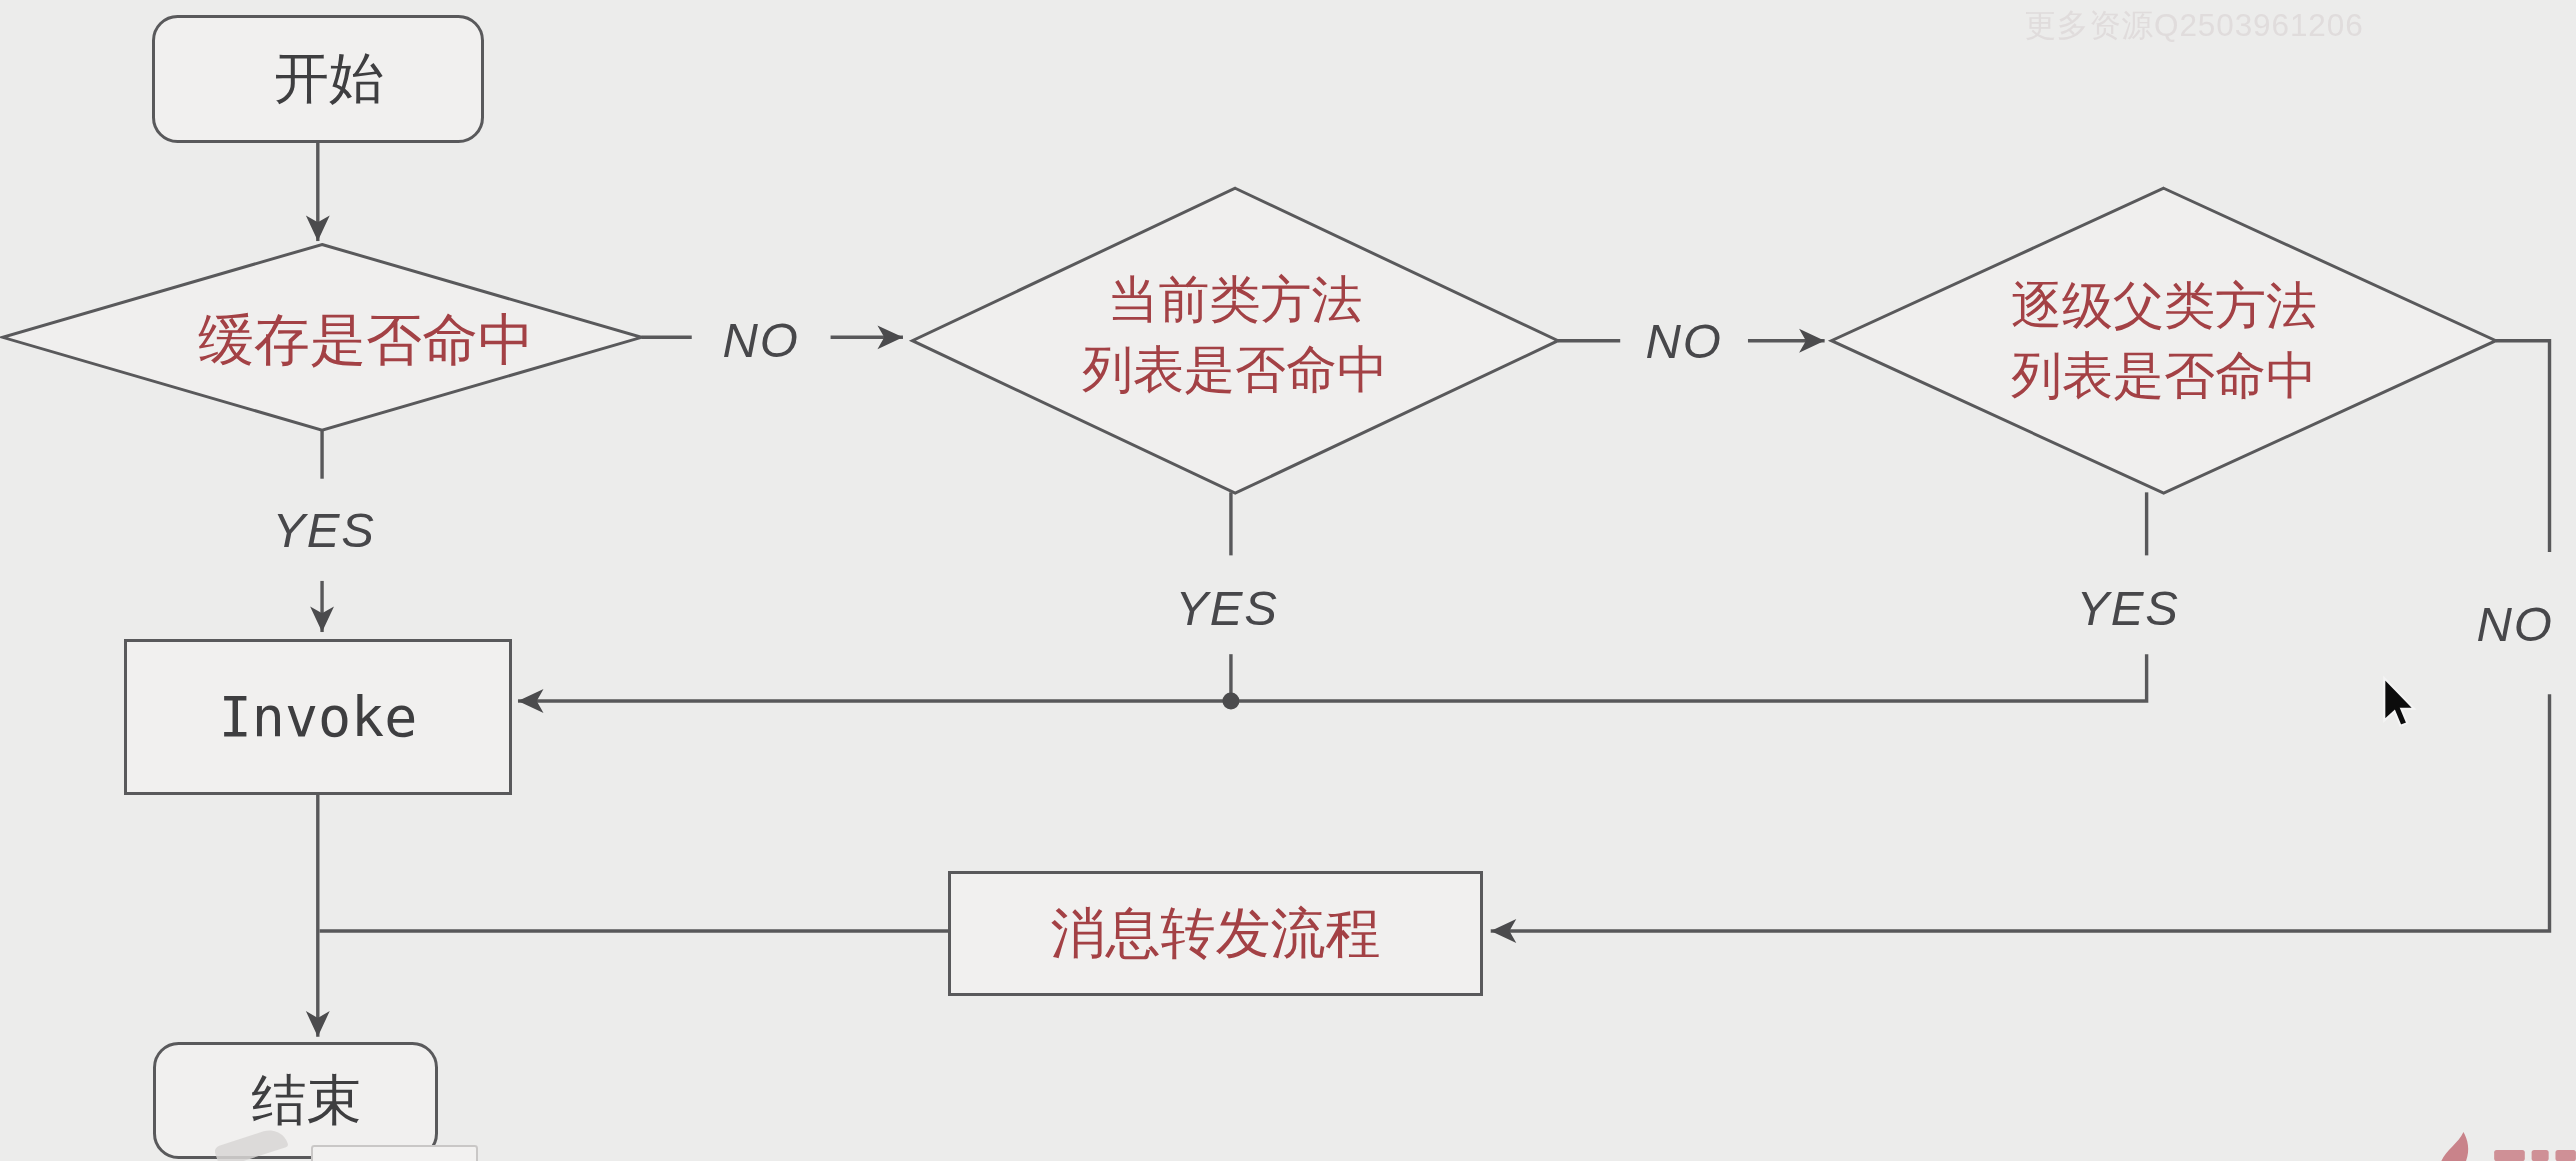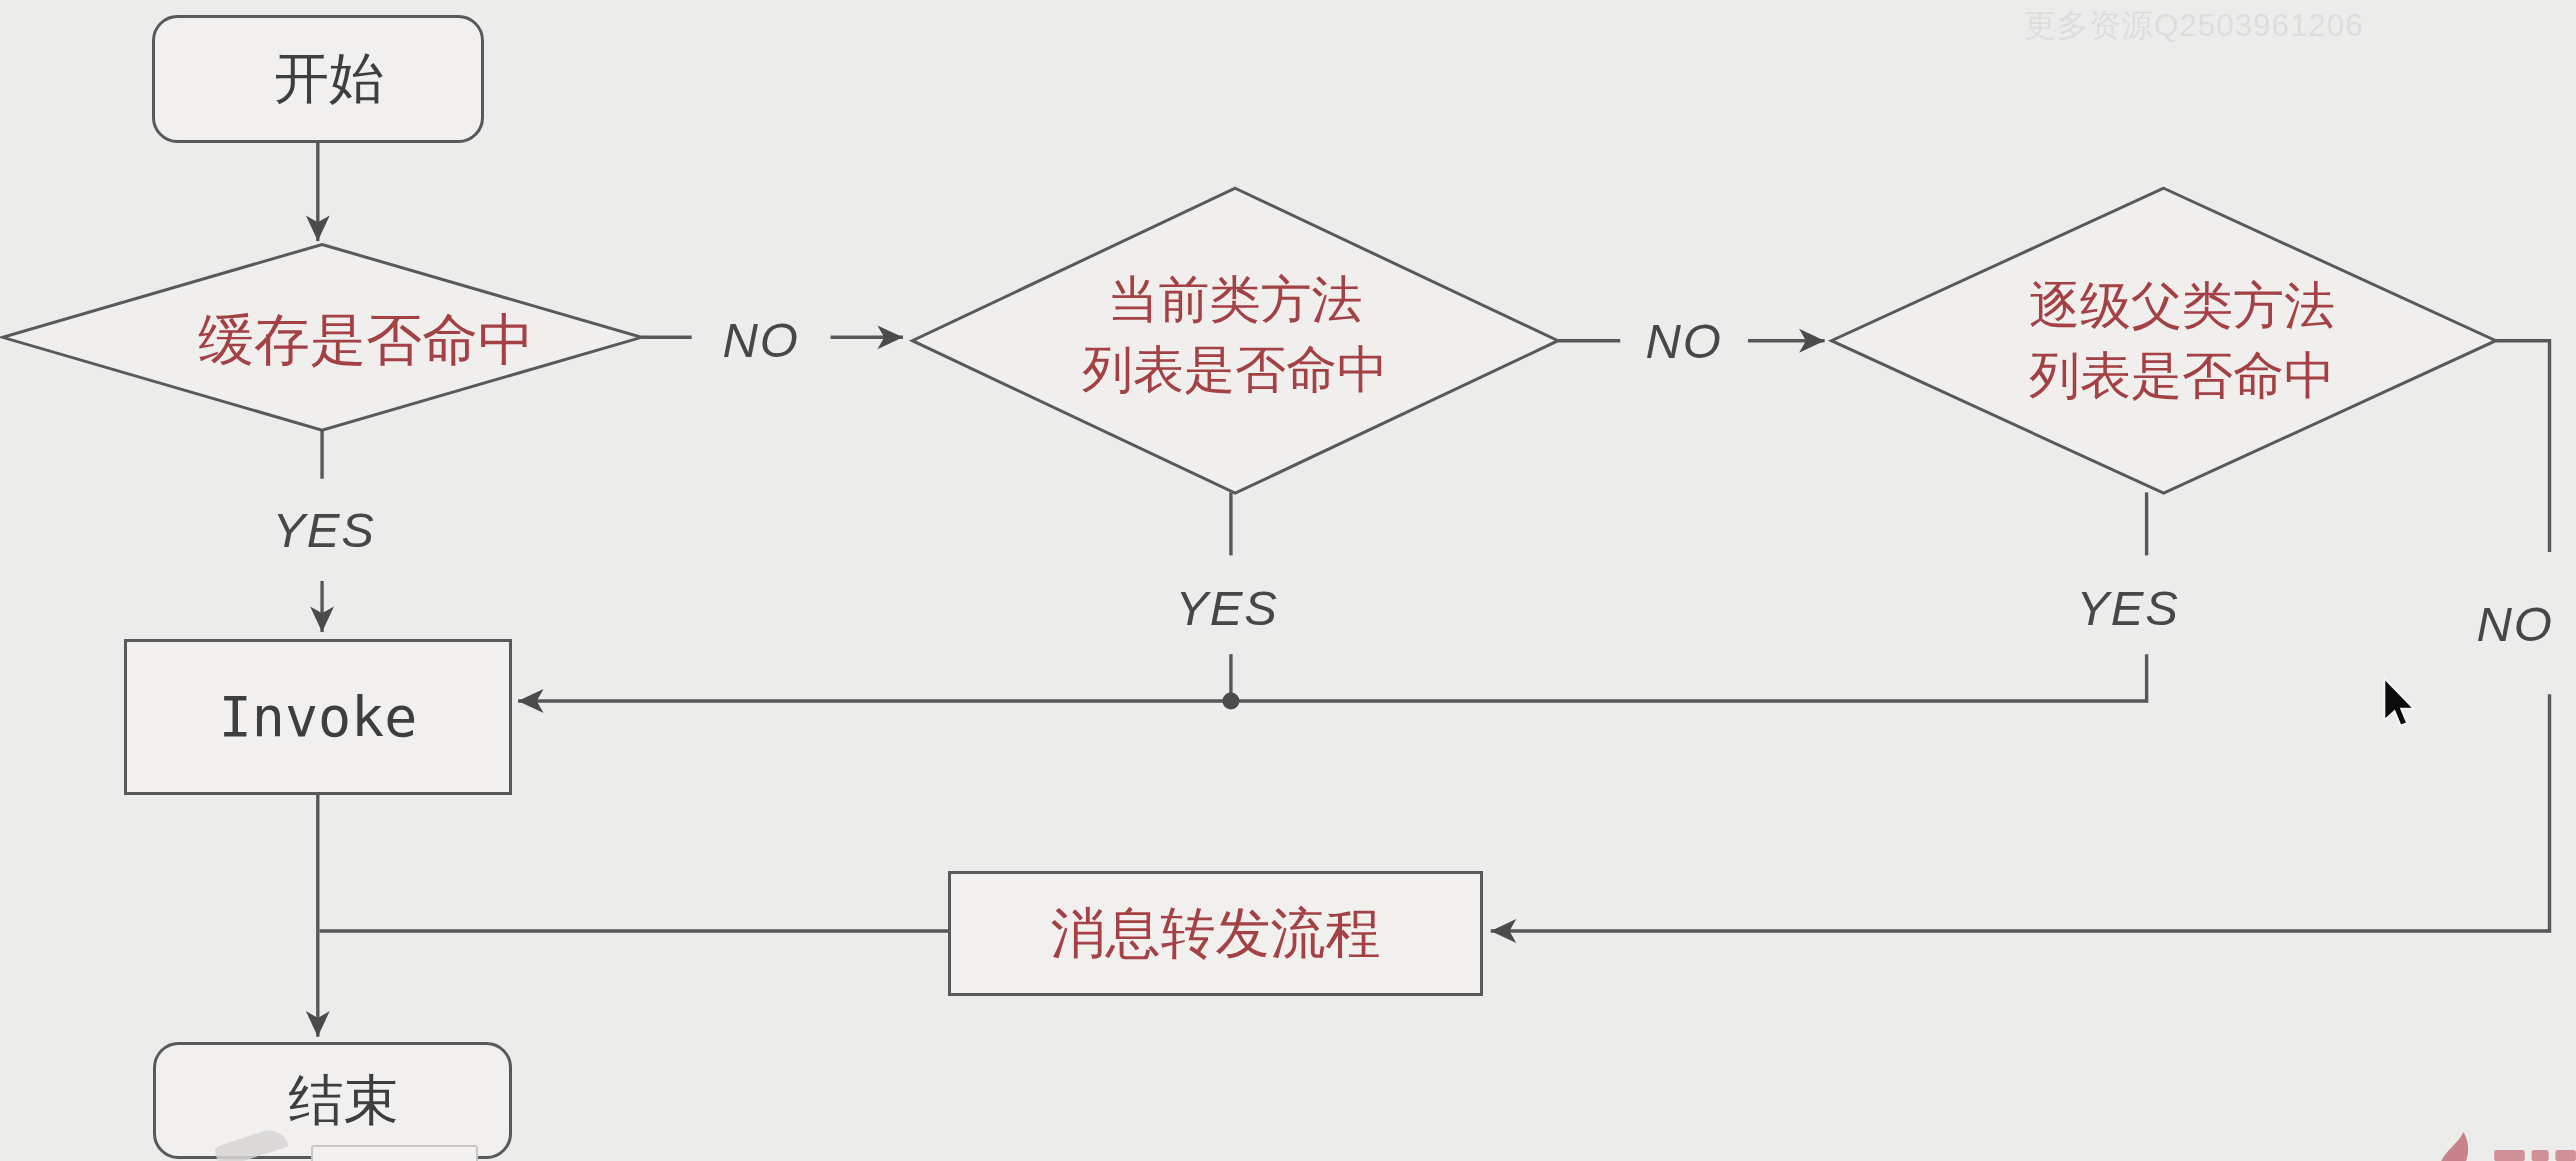--- a/index.html
+++ b/index.html
@@ -76,32 +76,32 @@
   </div>
 
   <div class="node" style="left:124px;top:639px;width:388px;height:156px;">
     <span class="node-text mono">Invoke</span>
   </div>
 
   <div class="node" style="left:948px;top:871px;width:535px;height:125px;">
     <span class="node-text red-text">消息转发流程</span>
   </div>
 
-  <div class="node rounded" style="left:153px;top:1042px;width:359px;height:117px;">
+  <div class="node rounded" style="left:153px;top:1042px;width:285px;height:117px;">
     <span class="node-text">结束</span>
   </div>
 
   <div class="lbl diamond-lbl" style="left:322px;top:340px;font-size:56px;margin-left:44px;">缓存是否命中</div>
 
   <div class="lbl diamond-lbl" style="left:1235px;top:335px;font-size:51px;">
     <div>当前类方法</div>
     <div>列表是否命中</div>
   </div>
 
-  <div class="lbl diamond-lbl" style="left:2164px;top:341px;font-size:51px;margin-left:18px;">
+  <div class="lbl diamond-lbl" style="left:2164px;top:341px;font-size:51px;">
     <div>逐级父类方法</div>
     <div>列表是否命中</div>
   </div>
 
   <div class="lbl edge-lbl" style="left:761px;top:340px;">NO</div>
   <div class="lbl edge-lbl" style="left:1684px;top:341px;">NO</div>
   <div class="lbl edge-lbl" style="left:2515px;top:624px;">NO</div>
   <div class="lbl edge-lbl" style="left:324px;top:530px;">YES</div>
   <div class="lbl edge-lbl" style="left:1227px;top:608px;">YES</div>
   <div class="lbl edge-lbl" style="left:2128px;top:608px;">YES</div>

